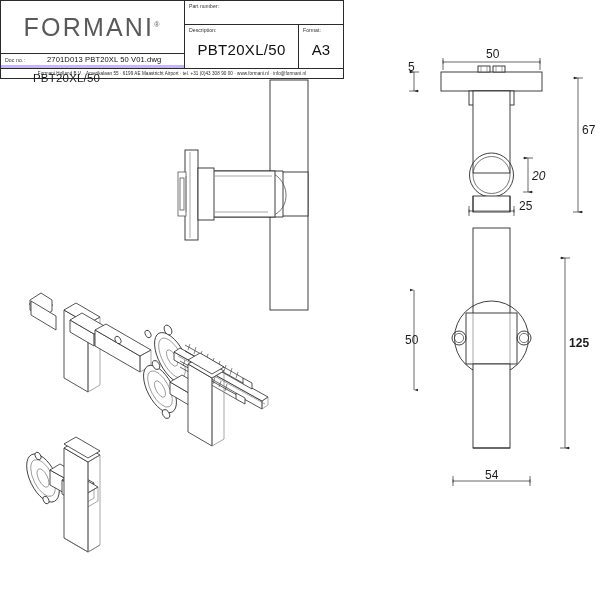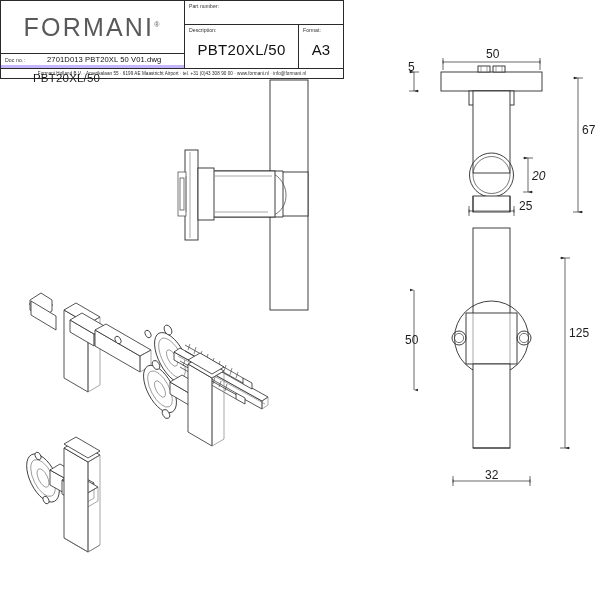--- a/index.html
+++ b/index.html
@@ -534,23 +534,23 @@
   <div class="dim-text" style="left:408px; top:60px;">5</div>
 
   <div class="dim-text" style="left:582px; top:123px;">67</div>
 
   <div class="dim-text" style="left:532px; top:169px;font-style:italic;">20</div>
 
   <div class="dim-text" style="left:495px; top:199px;margin-left:24px;">25</div>
 
   <div class="dim-text" style="left:405px; top:333px;">50</div>
 
-  <div class="dim-text" style="left:569px; top:326px;">125</div>
-
-  <div class="dim-text" style="left:485px; top:468px;">32</div>
+  <div class="dim-text" style="left:569px; top:336px;font-weight:bold;">125</div>
+
+  <div class="dim-text" style="left:485px; top:468px;">54</div>
 
   <div id="title-block">
 
     <div id="tb-main">
 
       <div id="tb-left">
 
         <div id="tb-logo-cell">
           <div id="formani-logo"><span>FORMANI</span><span id="formani-reg">®</span></div>
         </div>

